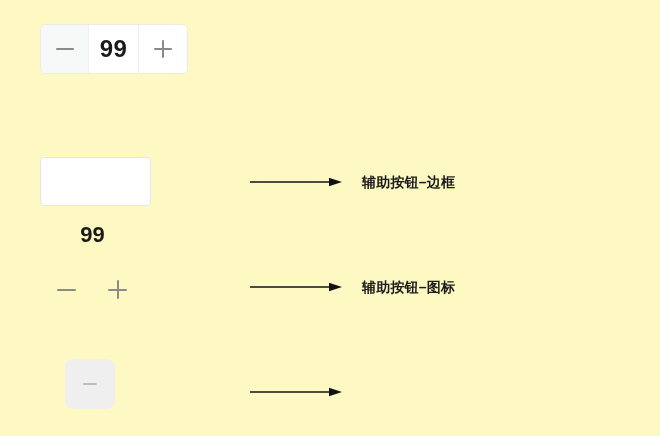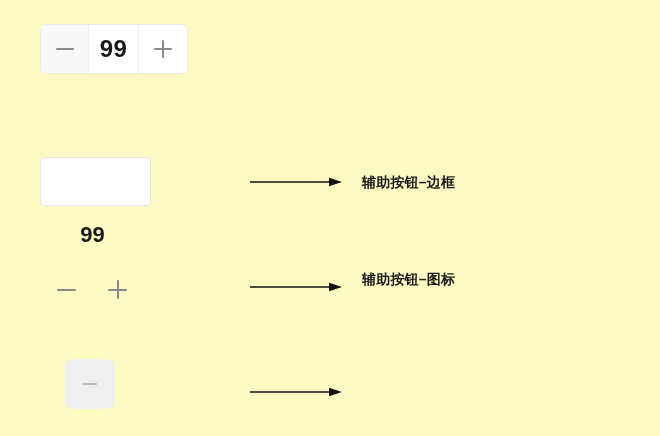--- a/index.html
+++ b/index.html
@@ -58,21 +58,21 @@
   }
   .disabled-btn .minus-glyph { width:14px; background:#bdbdbd; }
 
   
   .anno-arrow { position:absolute; left:250px; width:92px; height:12px; }
   .anno-label {
     position:absolute; left:362px; font-size:14px; font-weight:600;
     color:#1a1a1a; line-height:22px; white-space:nowrap; letter-spacing:0.2px;
   }
   .arrow-1 { top:176px; } .label-1 { top:171px; }
-  .arrow-2 { top:281px; } .label-2 { top:268px; }
+  .arrow-2 { top:281px; } .label-2 { top:276px; }
   .arrow-3 { top:386px; } .label-3 { top:381px; }
 </style>
 </head>
 <body>
 
 <div class="canvas">
 
   <div class="stepper">
     <div class="seg seg-minus">
       <span class="minus-glyph"></span>

